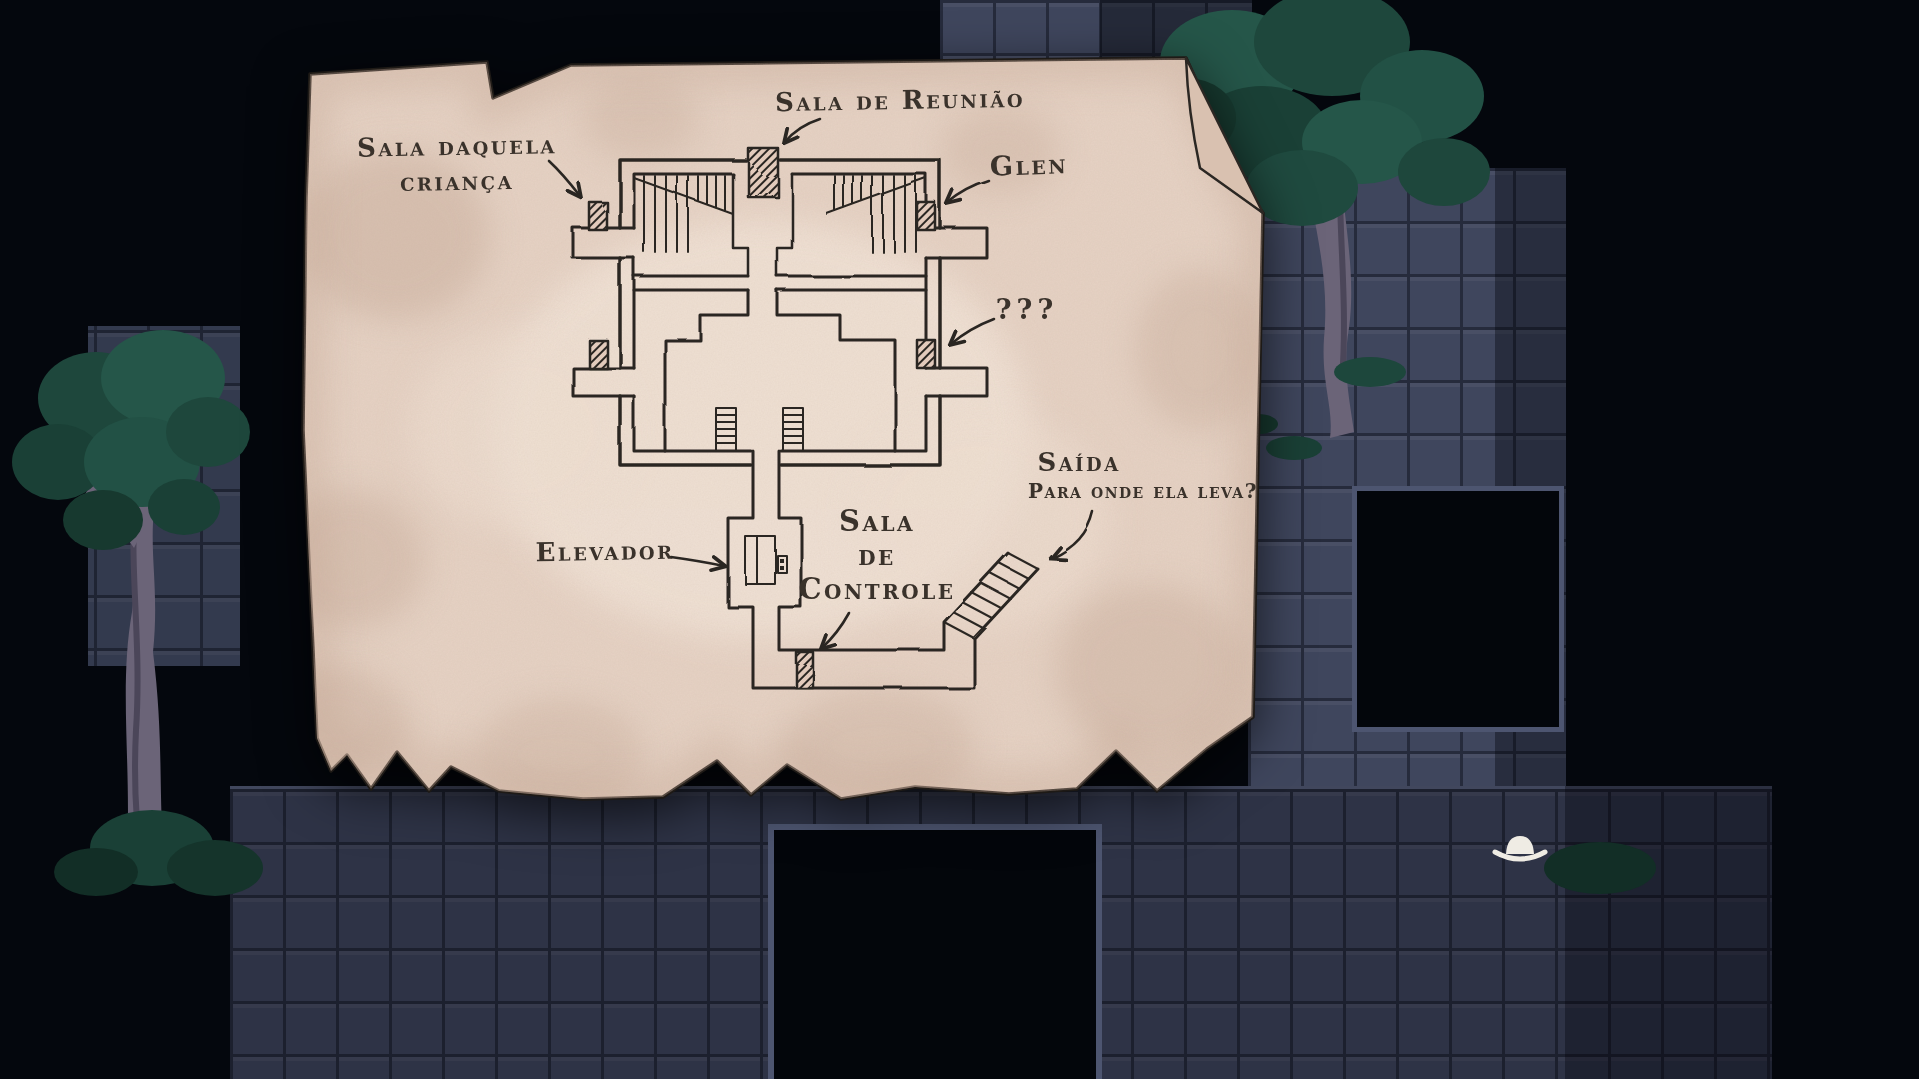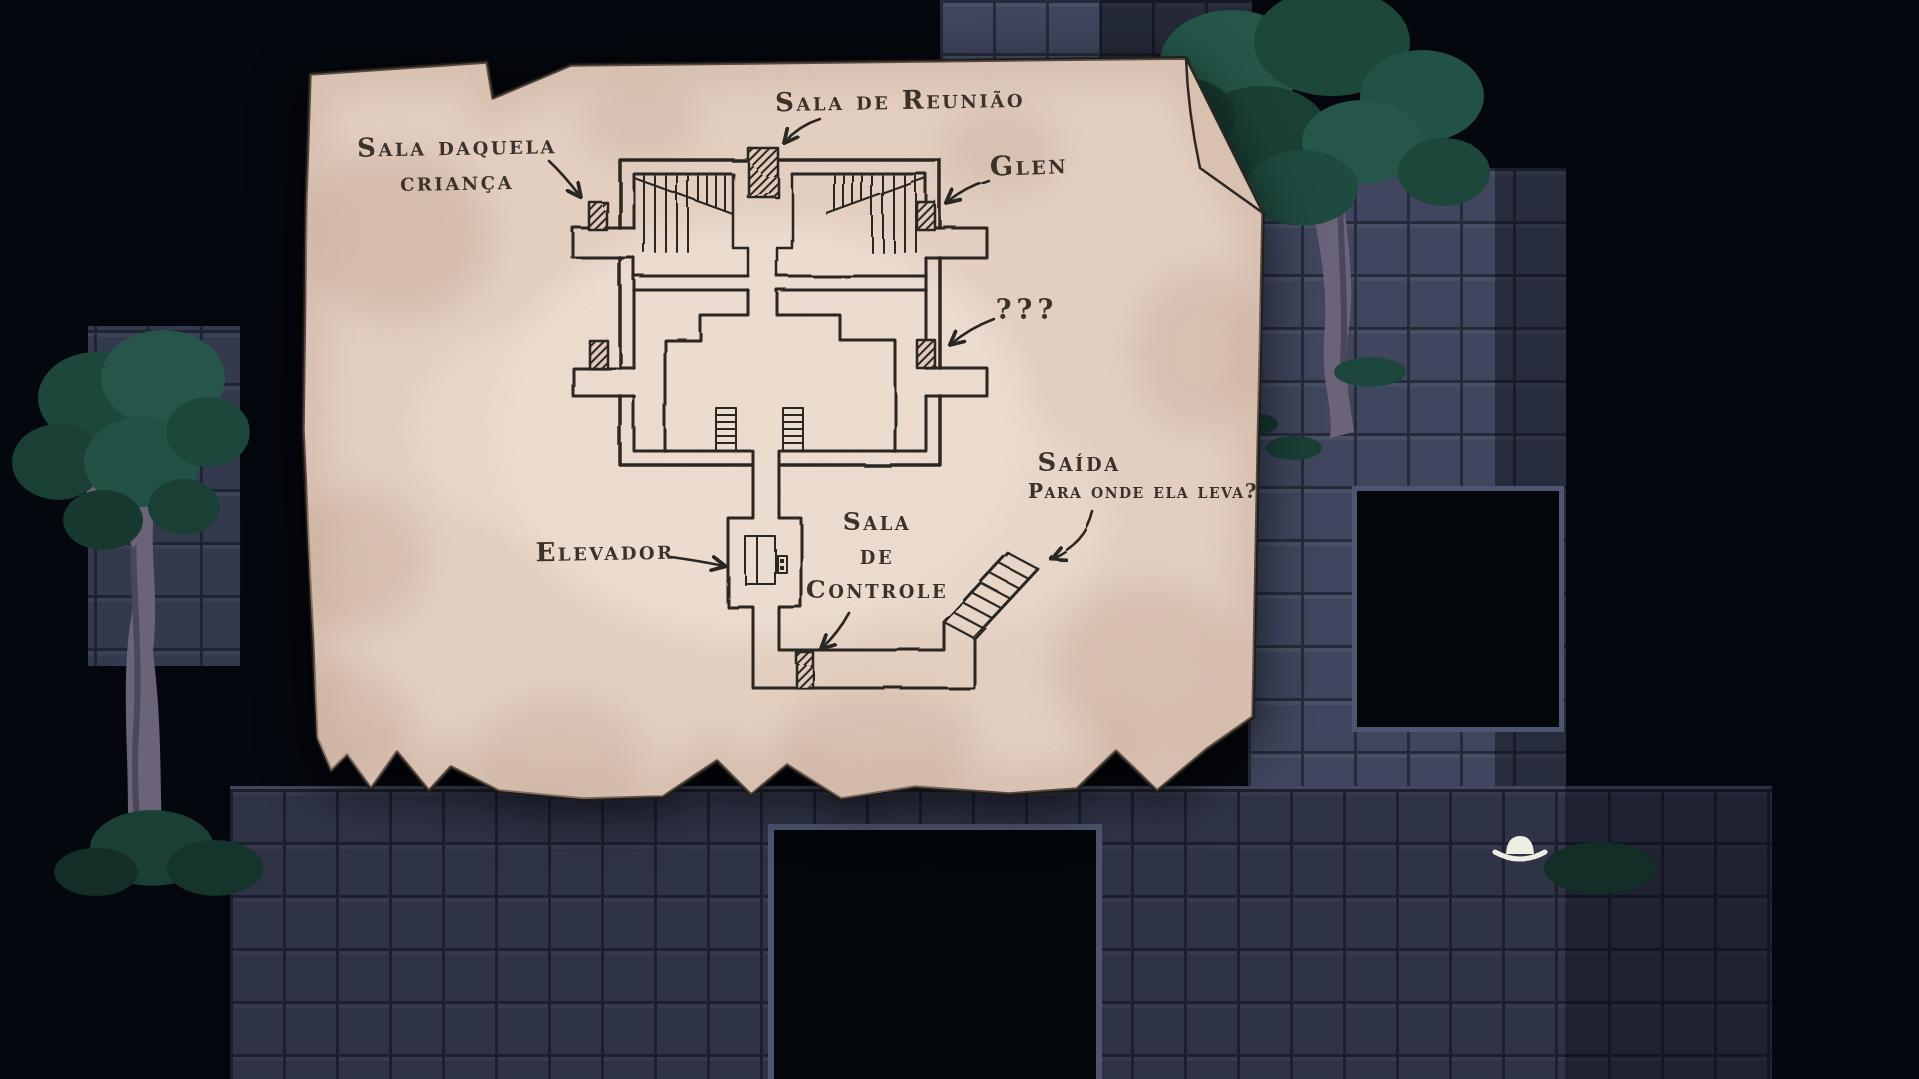--- a/index.html
+++ b/index.html
@@ -26,21 +26,21 @@
   .doorway2{
     position:absolute;background:#03060b;border:5px solid #4d5570;
   }
   svg.layer{position:absolute;left:0;top:0;pointer-events:none;}
   #parchment-svg{filter:drop-shadow(0 14px 26px rgba(0,0,0,.65));pointer-events:auto;}
   .mlabel{
     position:absolute;transform:translate(-50%,-50%);
     font-variant:small-caps;font-weight:600;color:#3a322b;
     letter-spacing:2.5px;white-space:nowrap;z-index:30;
   }
-  .fs26{font-size:26px;} .fs25{font-size:25px;} .fs20{font-size:20px;letter-spacing:1.5px;}
+  .fs26{font-size:26px;} .fs25{font-size:29px;} .fs20{font-size:20px;letter-spacing:1.5px;}
   .fs27{font-size:27px;}
   .qqq{letter-spacing:5px;}
 </style>
 </head>
 <body>
 
 <div class="tiles" style="left:940px;top:0;width:312px;height:336px;"></div>
 <div class="shade" style="left:1100px;top:0;width:152px;height:336px;opacity:.85;"></div>
 
 <div class="tiles" style="left:1248px;top:168px;width:318px;height:708px;"></div>

